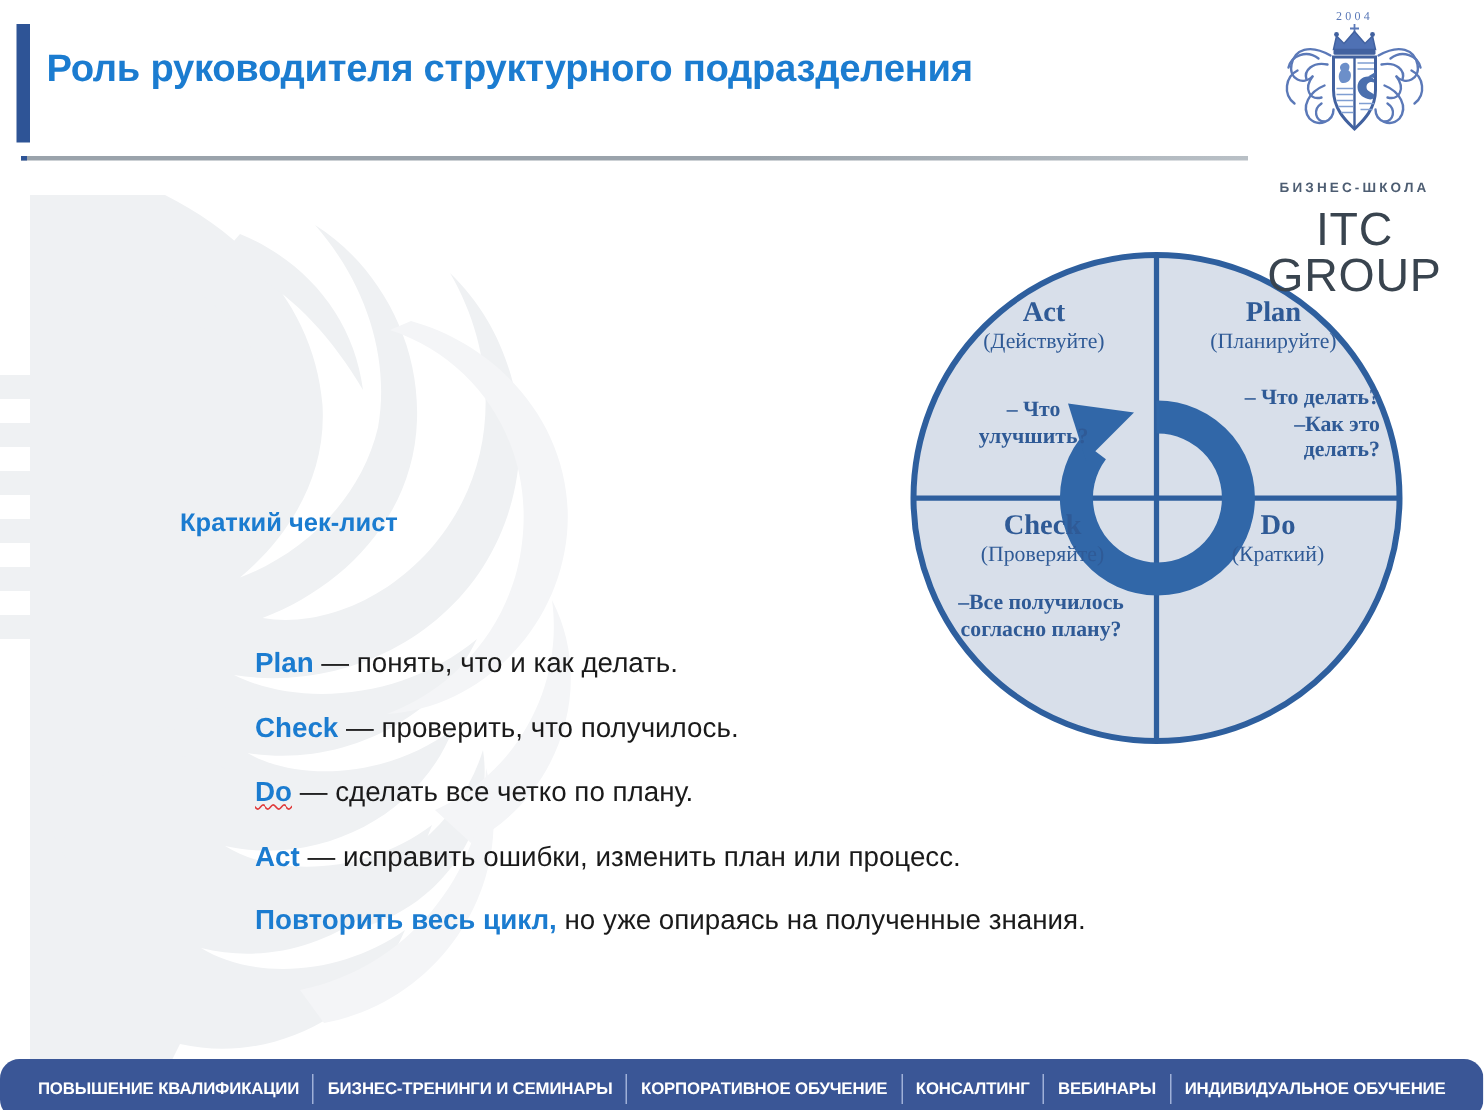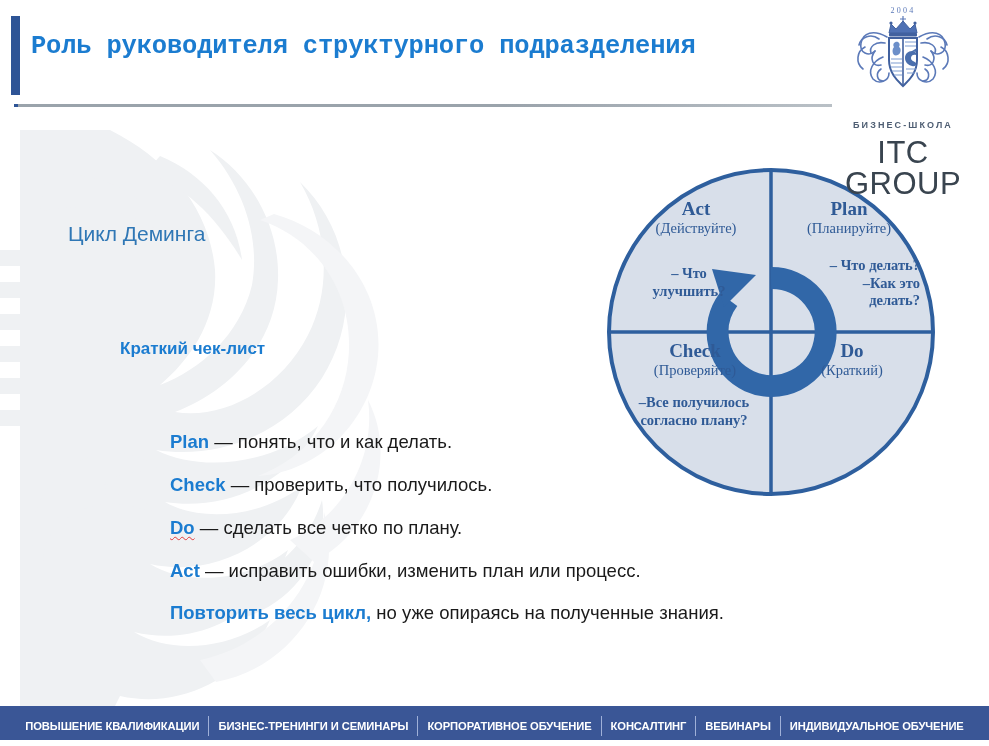--- a/index.html
+++ b/index.html
@@ -43,21 +43,20 @@
     left: 31px;
     top: 32px;
     width: 700px;
     font-size: 25.5px;
     font-weight: bold;
     color: #1b7cd0;
     letter-spacing: -0.2px;
     line-height: 1.15;
     z-index: 3;
     white-space: nowrap;
-    font-family: Liberation Mono, monospace;
   }
   #header-rule {
     position: absolute;
     left: 14px;
     top: 104px;
     width: 818px;
     height: 3px;
     background: linear-gradient(to right, #9aa3ab 0%, #9aa3ab 60%, #b9c0c6 100%);
     z-index: 3;
   }
@@ -207,20 +206,21 @@
     position: absolute;
     left: 0;
     bottom: 0;
     width: 989px;
     height: 40px;
     background: #3a5696;
     display: flex;
     align-items: center;
     justify-content: center;
     z-index: 5;
+    border-radius: 13px;
   }
   .footer-item {
     color: #ffffff;
     font-size: 11.2px;
     font-weight: bold;
     letter-spacing: -0.1px;
     padding: 0 9px;
     white-space: nowrap;
   }
   .footer-sep {
@@ -327,21 +327,20 @@
       <path d="M61 48 l5 -3 l-1 4 z" fill="#4a6fae"></path>
 
       <g stroke="#7f9ed2" stroke-width="1.1">
         <path d="M54 39 h11 M54 43 h11 M55 66 h10 M56 70 h8"></path>
       </g>
     </svg>
     <div id="logo-wordmark">ITC GROUP</div>
     <div id="logo-subtitle">БИЗНЕС-ШКОЛА</div>
   </div>
 
-  <div id="subtitle-cycle">Цикл Деминга</div>
   <div id="checklist-heading">Краткий чек-лист</div>
 
   <div id="checklist">
     <div class="check-item">
       <span class="check-key">Plan</span><span> — понять, что и как делать.</span>
     </div>
     <div class="check-item">
       <span class="check-key">Check</span><span> — проверить, что получилось.</span>
     </div>
     <div class="check-item">

